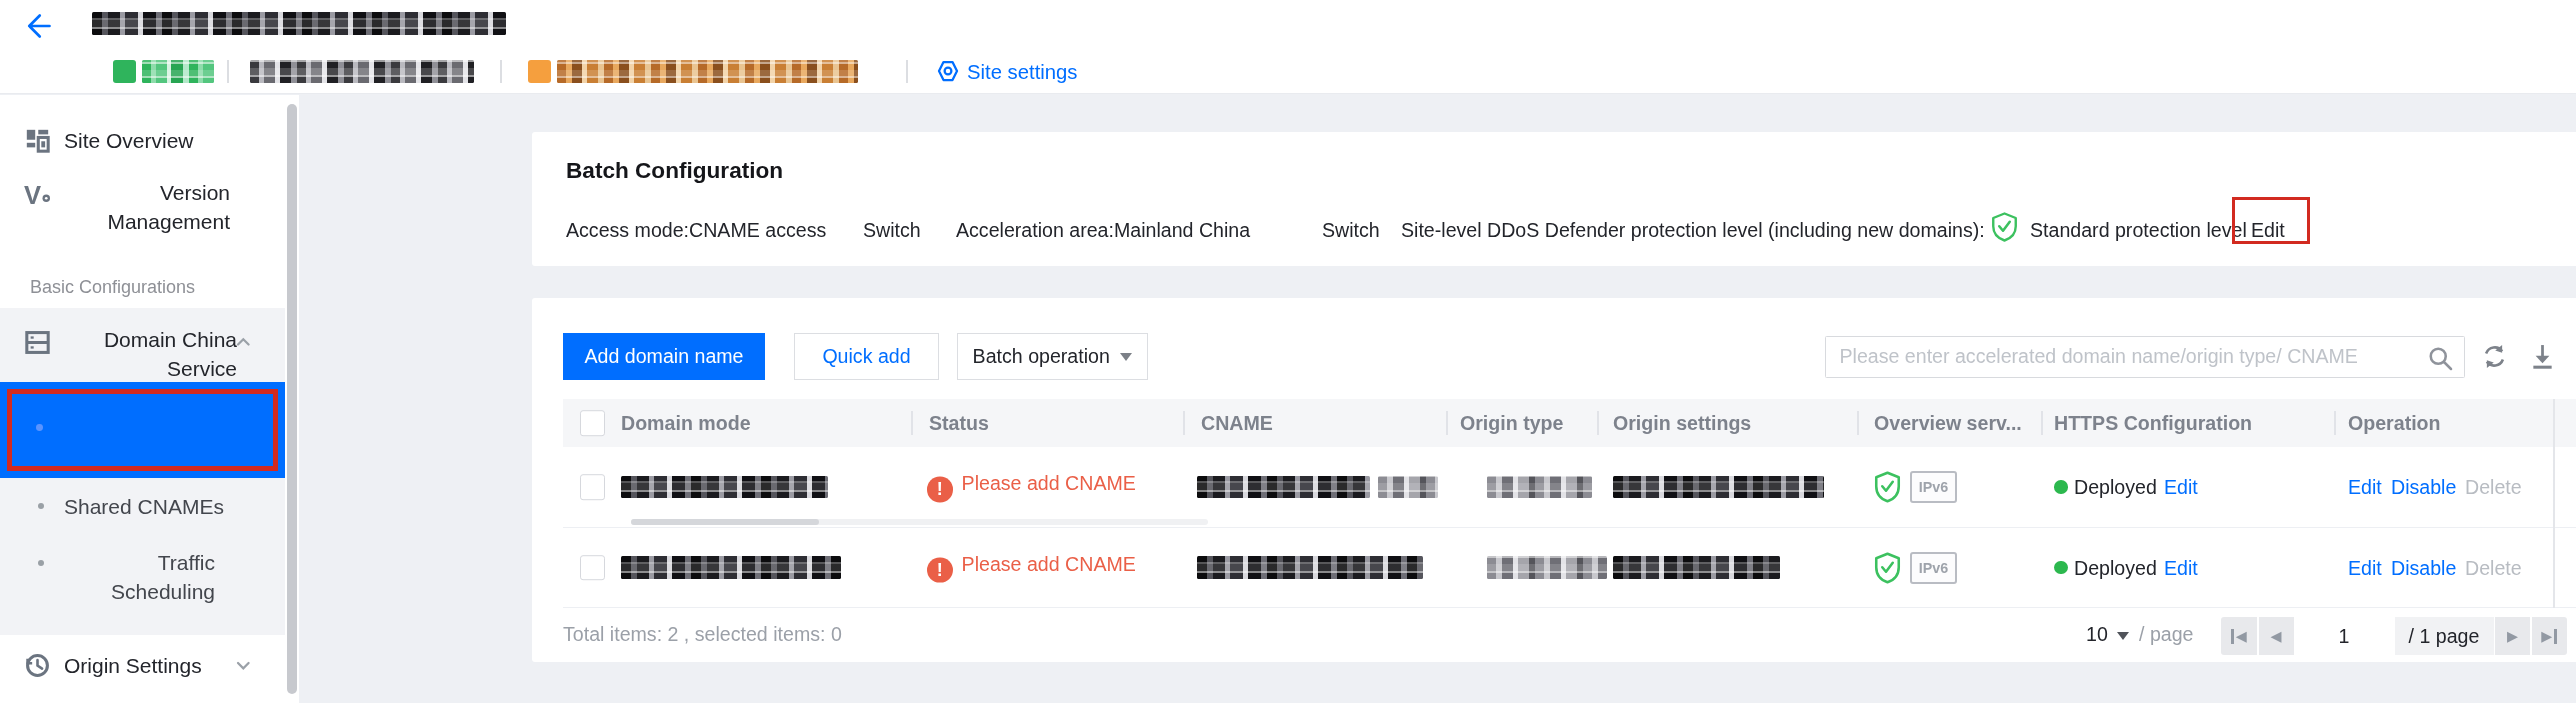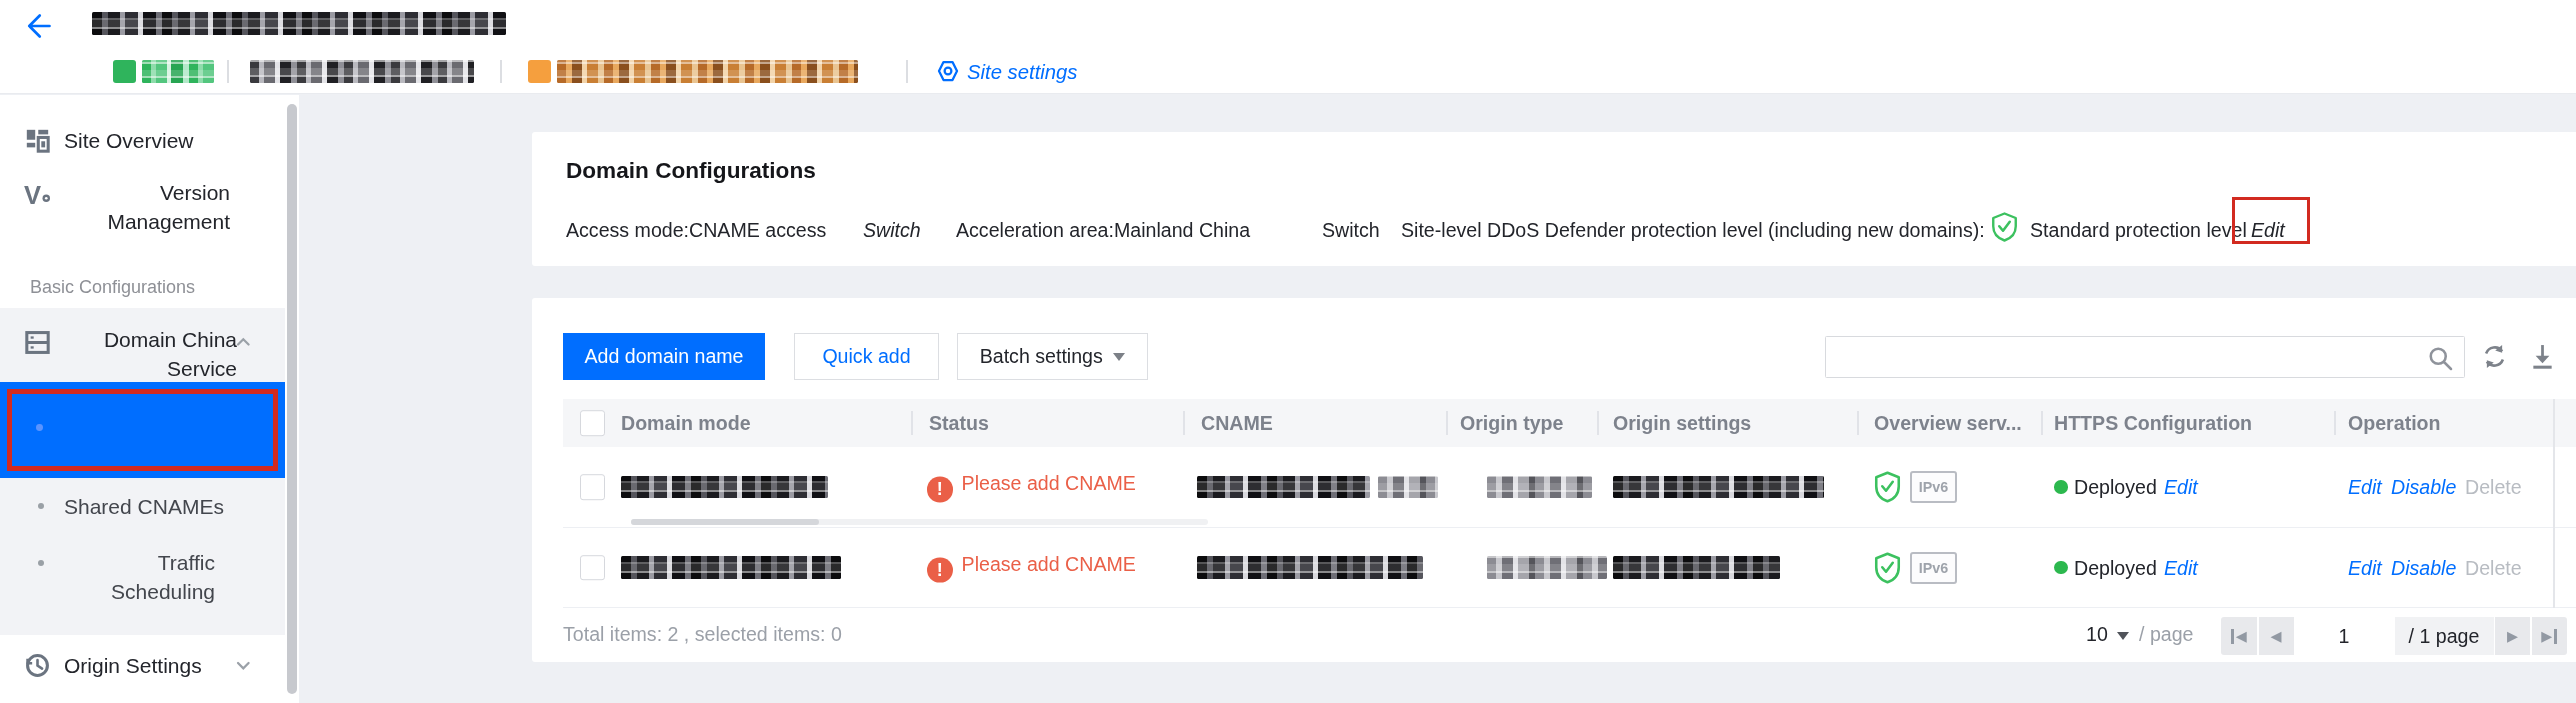--- a/index.html
+++ b/index.html
@@ -23,21 +23,21 @@
       repeating-linear-gradient(0deg, rgba(255,255,255,0) 0 6px, rgba(255,255,255,.55) 6px 8.3px, rgba(255,255,255,.18) 8.3px 15px),
       repeating-linear-gradient(90deg,#3a3a3e 0 9px,#b9b9bf 9px 14.3px,#6a6a70 14.3px 25px,#e4e4e8 25px 30px,#202024 30px 41px,#8f8f96 41px 47px); }
   .mx-green { background-image:
       repeating-linear-gradient(0deg, rgba(255,255,255,0) 0 5.3px, rgba(255,255,255,.55) 5.3px 7.5px, rgba(255,255,255,.15) 7.5px 13.5px),
       repeating-linear-gradient(90deg,#2fb45c 0 9px,#8edcab 9px 14.3px,#53c67e 14.3px 25px,#d7f3e2 25px 29px,#27a552 29px 41px,#b2e8c8 41px 47px); }
   .mx-orange { background-image:
       repeating-linear-gradient(0deg, rgba(255,255,255,0) 0 5.3px, rgba(255,255,255,.5) 5.3px 7.5px, rgba(255,255,255,.15) 7.5px 13.5px),
       repeating-linear-gradient(90deg,#b66a28 0 9px,#e8a85e 9px 15px,#8a4f1d 15px 25px,#f2d3a8 25px 30px,#c97f34 30px 41px,#e9c491 41px 47px); }
   .mx-ico { position:absolute; width:22.6px; height:22.6px; border-radius:3px; }
 
-  .blue-link { color:#006eff; cursor:pointer;font-style:italic; }
+  .blue-link { color:#006eff; cursor:pointer; }
   .gray-link { color:#c3c6cc; }
 
   
   #sidebar { position:absolute; left:0; top:95px; width:299px; height:608px; background:#fff; z-index:4; font-size:21px; color:#23252b; }
   .sb-item { position:absolute; left:0; width:285px; cursor:pointer;text-align:right; }
   .sb-label { position:absolute; left:64px; line-height:29px; }
   .sb-ico { position:absolute; left:22.6px; width:29px; height:29px; color:#6b7480; }
   .sb-bullet { position:absolute; left:38px; width:6px; height:6px; border-radius:50%; background:#9aa0a6; }
   #sb-group { position:absolute; left:0; top:213px; width:285px; height:327px; background:#f2f3f6; }
   #sb-selected { position:absolute; left:0; top:287px; width:285px; height:96px; background:#006eff; color:#fff; cursor:pointer; }
@@ -200,21 +200,21 @@
       <svg width="16.6" height="16.6" viewBox="0 0 22 22">
           <path d="M4 8 L11 15 L18 8" stroke="#9ba1a8" stroke-width="3" fill="none" stroke-linecap="round"></path>
         </svg>
     </span>
   </div>
 
   <div id="sb-scroll"></div>
 </div>
 
 <div class="card" id="card1">
-  <div id="card1-title">Domain Configurations</div>
+  <div id="card1-title">Batch Configuration</div>
 
   <span class="info" style="left:34px;">Access mode:CNAME access</span>
   <span class="info blue-link" style="left:331px;">Switch</span>
 
   <span class="info" style="left:424px;">Acceleration area:Mainland China</span>
   <span class="info gray-link" style="left:790px;">Switch</span>
 
   <span class="info" style="left:869px;">Site-level DDoS Defender protection level (including new domains):</span>
   <span class="abs" style="left:1459px;top:80px;">
     <svg width="27" height="30" viewBox="0 0 36 40">
@@ -225,25 +225,26 @@
   <span class="info" style="left:1498px;">Standard protection level</span>
   <span class="info blue-link" style="left:1719px;">Edit</span>
   <div id="redbox-edit"></div>
 </div>
 
 <div class="card" id="card2">
 
   <div class="btn" id="btn-add">Add domain name</div>
   <div class="btn" id="btn-quick">Quick add</div>
   <div class="btn" id="btn-batch">
-    <span>Batch settings</span>
+    <span>Batch operation</span>
     <span class="caret-down"></span>
   </div>
 
   <div id="searchbox">
+    <input type="text" placeholder="Please enter accelerated domain name/origin type/ CNAME" style="">
     <span class="abs" style="right:10.5px;top:7.5px;">
       <svg width="27" height="27" viewBox="0 0 36 36">
           <circle cx="15" cy="15" r="10" fill="none" stroke="#8f939b" stroke-width="3.4"></circle>
           <line x1="23" y1="23" x2="32" y2="32" stroke="#8f939b" stroke-width="3.4" stroke-linecap="round"></line>
         </svg>
     </span>
   </div>
   <span class="tool-ico" style="left:1948px;">
     <svg width="29" height="29" viewBox="0 0 38 38">
         <path d="M29 12 A12 12 0 0 0 8 15" fill="none" stroke="#7d828a" stroke-width="3.4"></path>

